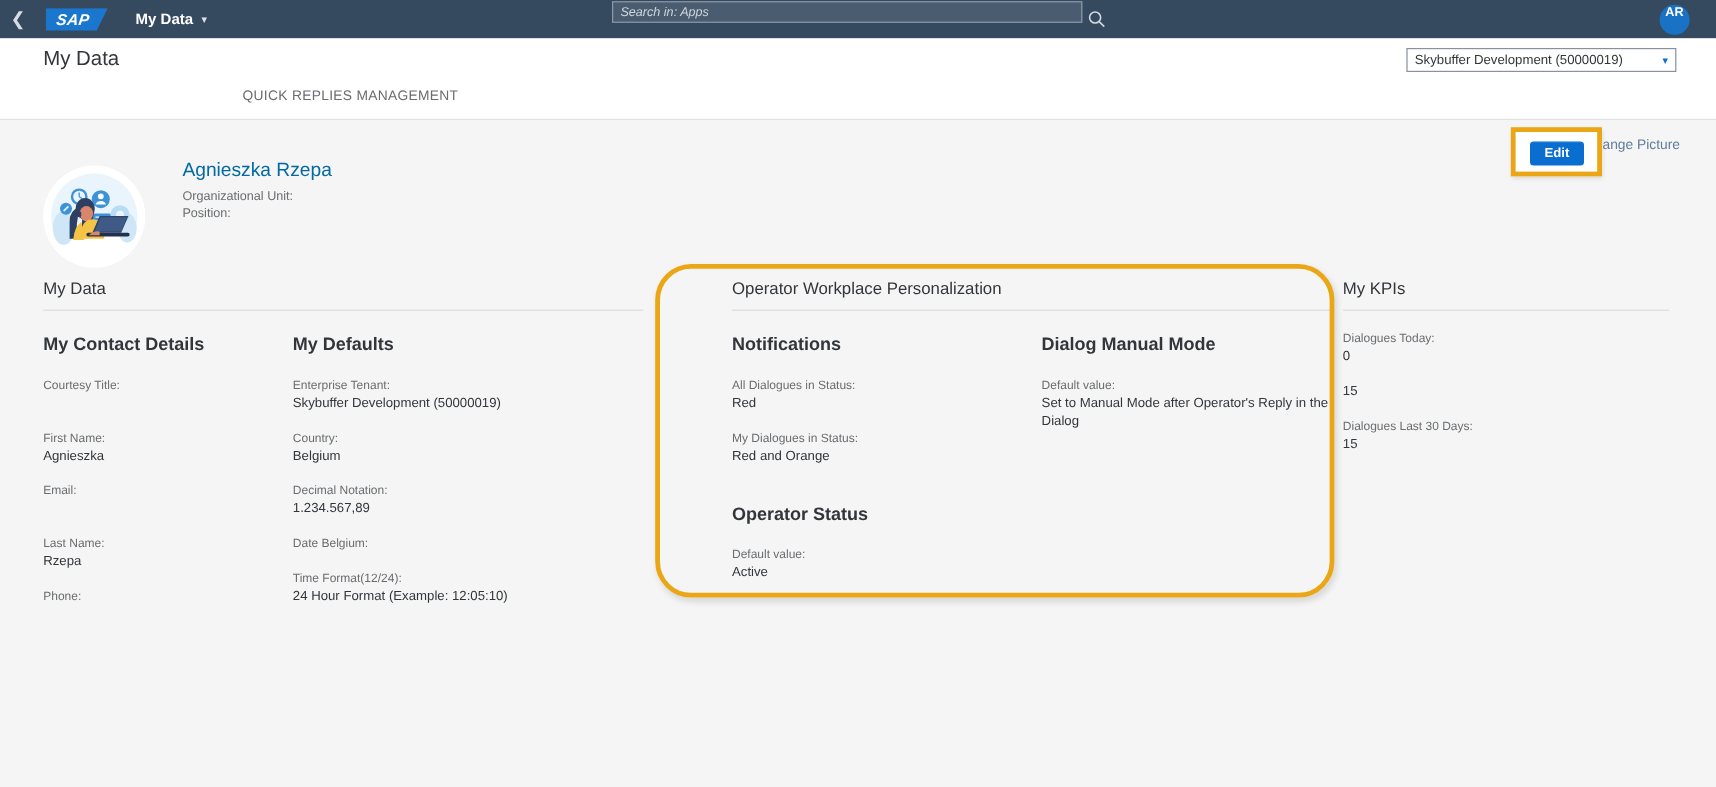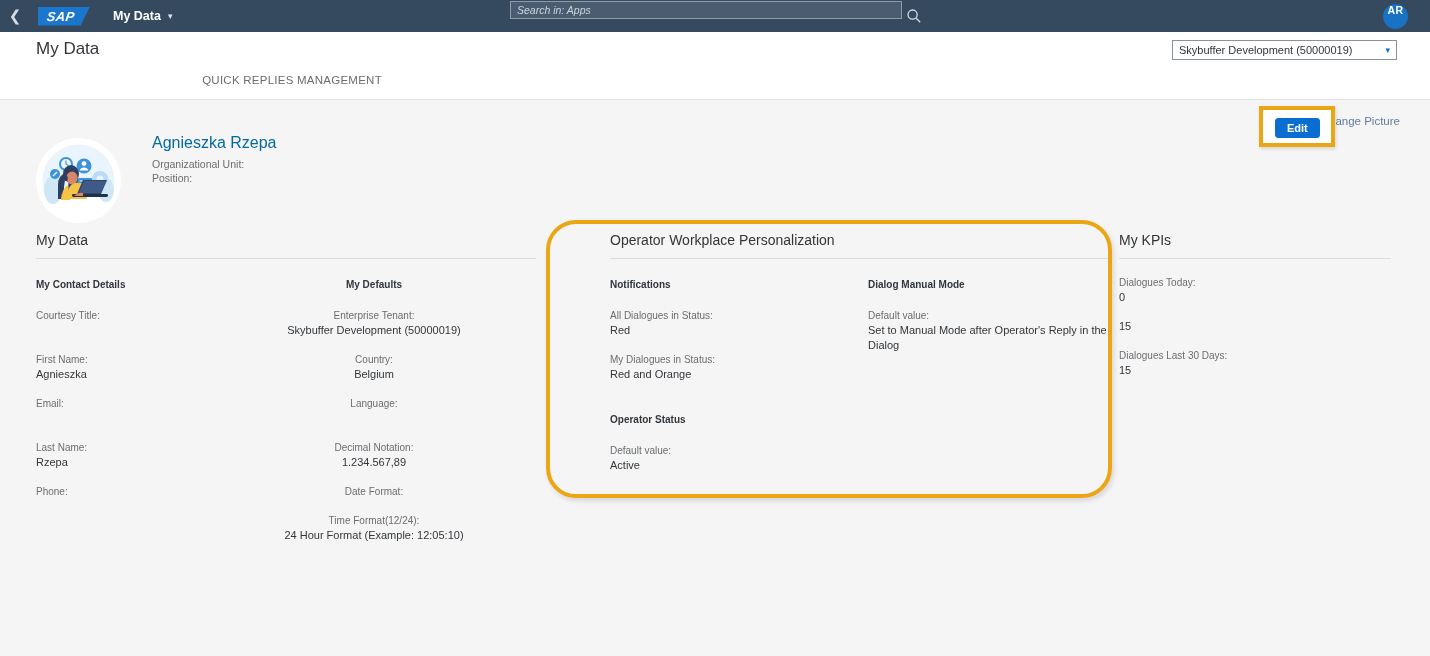--- a/index.html
+++ b/index.html
@@ -167,32 +167,32 @@
 
   
   .section { position: absolute; }
   .section-title {
     font-size: 14px; color: #32363a; font-weight: normal;
     padding-bottom: 10px;
   }
   .section-rule { height: 1px; background: #dcdcdc; }
 
   .col-head {
-    font-size: 10px; font-weight: bold; color: #32363a;
+    font-size: 15px; font-weight: bold; color: #32363a;
     margin-bottom: 18px;
   }
   .field { margin-bottom: 14px; }
   .field-label { font-size: 10px; color: #6a6d70; line-height: 15px; }
   .field-value { font-size: 11px; color: #32363a; line-height: 15px; }
   .field-value.empty { height: 15px; }
 
   #sec-mydata { left: 36px; top: 232px; width: 500px; }
   #sec-mydata .cols { display: flex; padding-top: 20px; }
   #sec-mydata .c1 { width: 208px; }
-  #sec-mydata .c2 { width: 260px; text-align: center; }
+  #sec-mydata .c2 { width: 260px; }
 
   #sec-operator { left: 578px; top: 232px; width: 500px; margin-left: 32px; }
   #sec-operator .cols { display: flex; padding-top: 20px; }
   #sec-operator .c1 { width: 258px; }
   #sec-operator .c2 { width: 242px; }
   .group-gap { height: 18px; }
 
   #sec-kpis { left: 1119px; top: 232px; width: 272px; }
   #sec-kpis .body { padding-top: 16px; }
 
@@ -342,29 +342,25 @@
 
       <div class="field">
         <div class="field-label">Enterprise Tenant:</div>
         <div class="field-value">Skybuffer Development (50000019)</div>
       </div>
       <div class="field">
         <div class="field-label">Country:</div>
         <div class="field-value">Belgium</div>
       </div>
       <div class="field">
-        <div class="field-label">Language:</div>
-        <div class="field-value empty"></div>
-      </div>
-      <div class="field">
         <div class="field-label">Decimal Notation:</div>
         <div class="field-value">1.234.567,89</div>
       </div>
       <div class="field">
-        <div class="field-label">Date Format:</div>
+        <div class="field-label">Date Belgium:</div>
       </div>
       <div class="field">
         <div class="field-label">Time Format(12/24):</div>
         <div class="field-value">24 Hour Format (Example: 12:05:10)</div>
       </div>
     </div>
   </div>
 </div>
 
 <div class="section" id="sec-operator">

